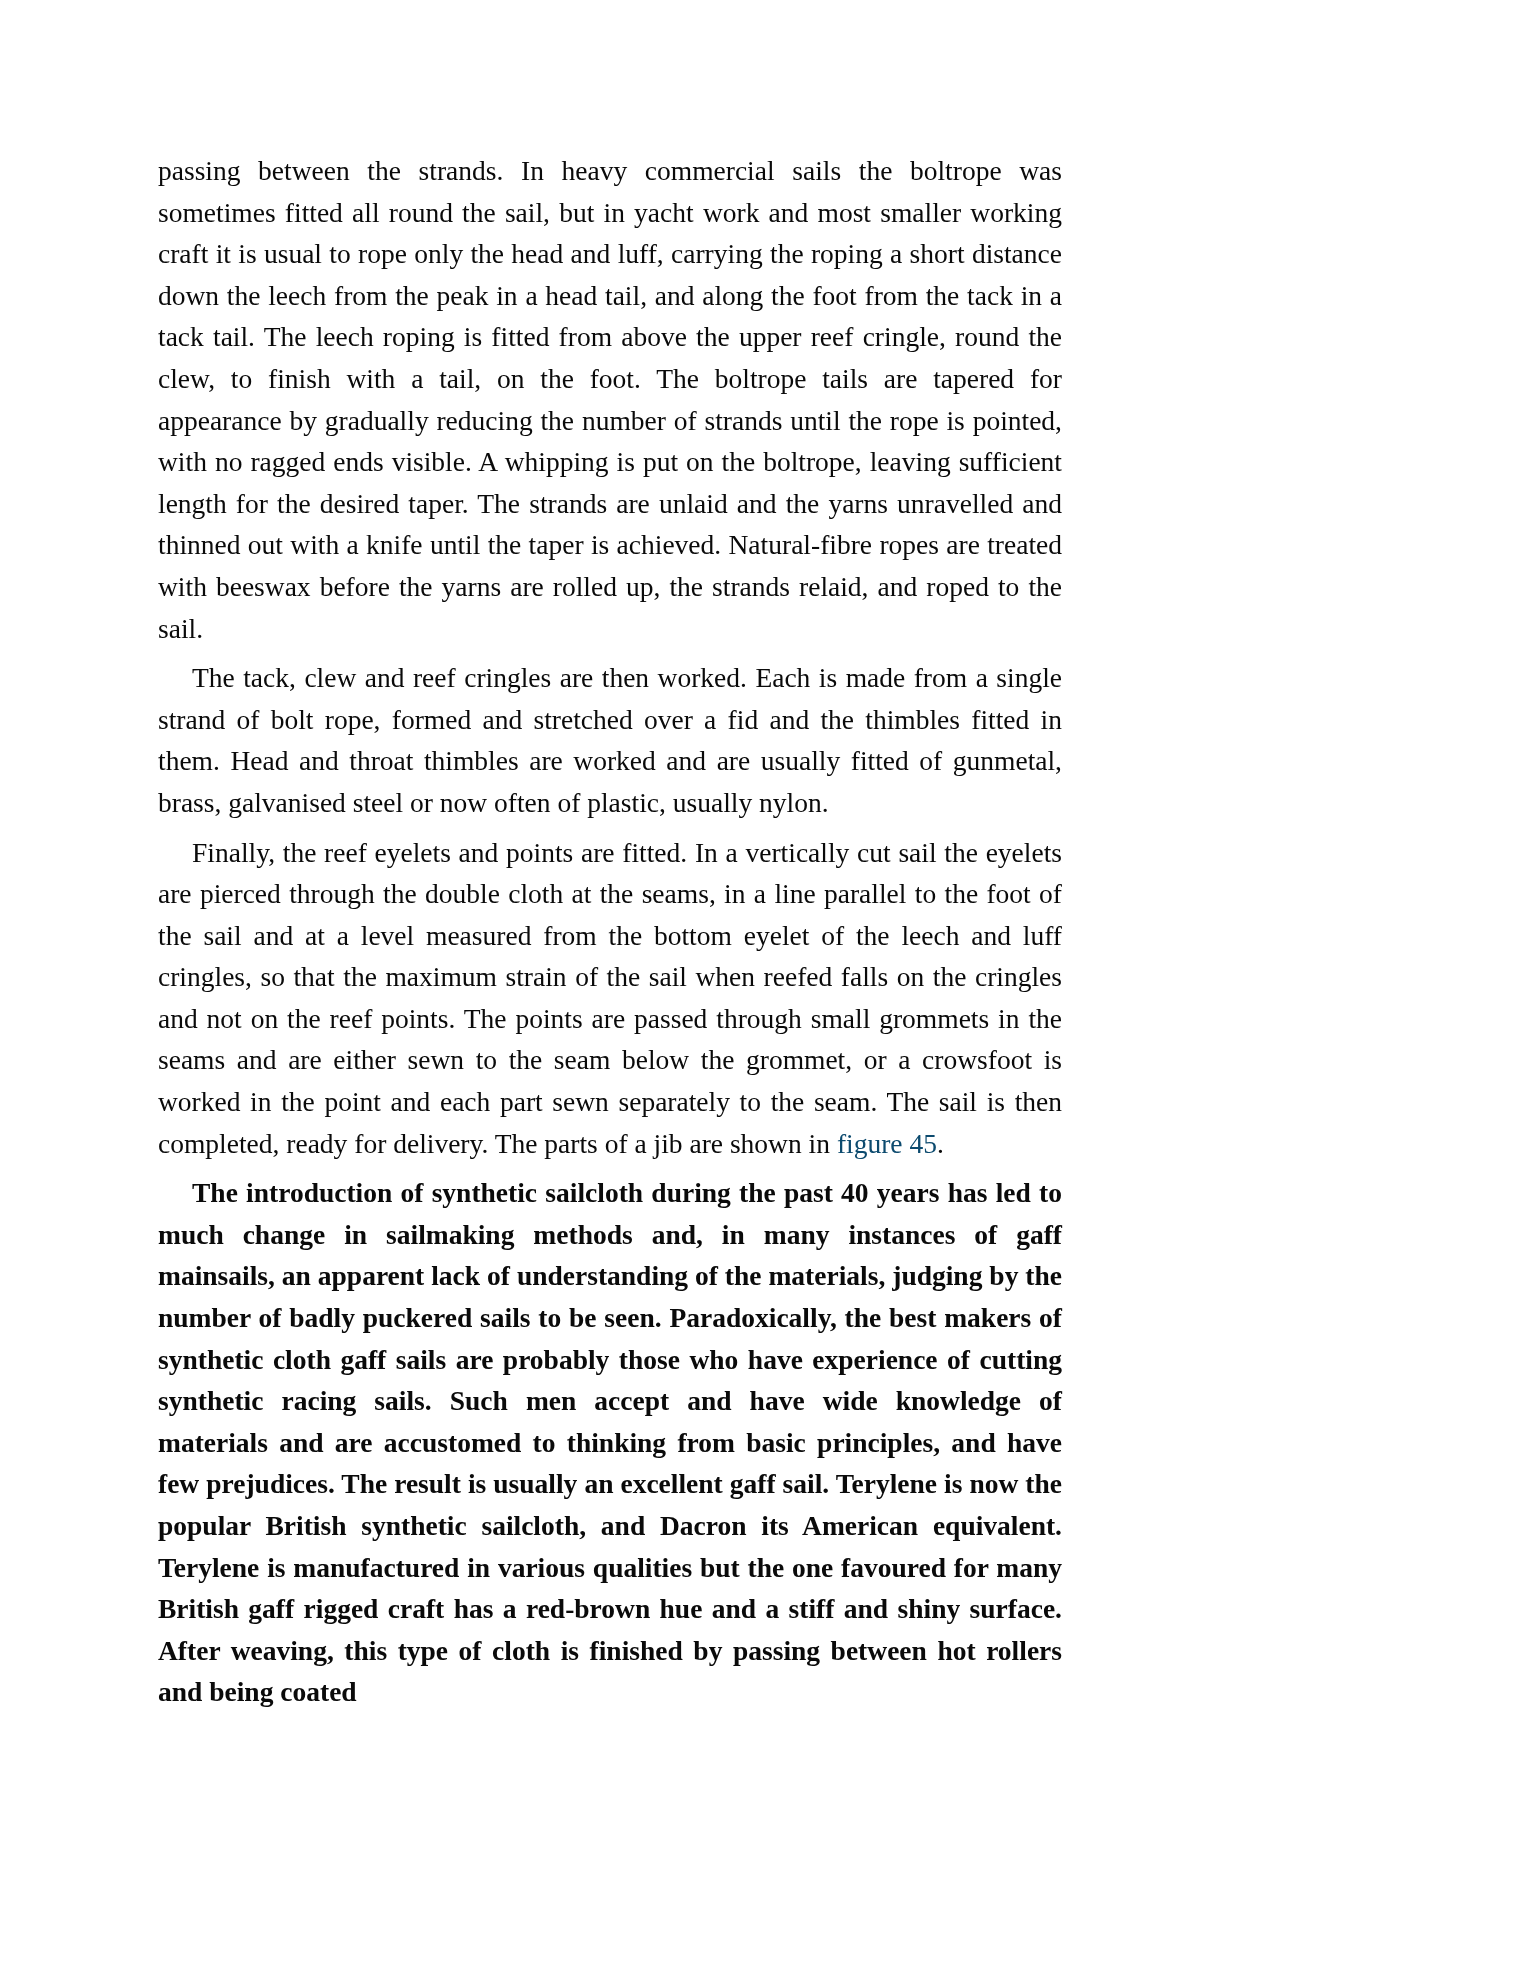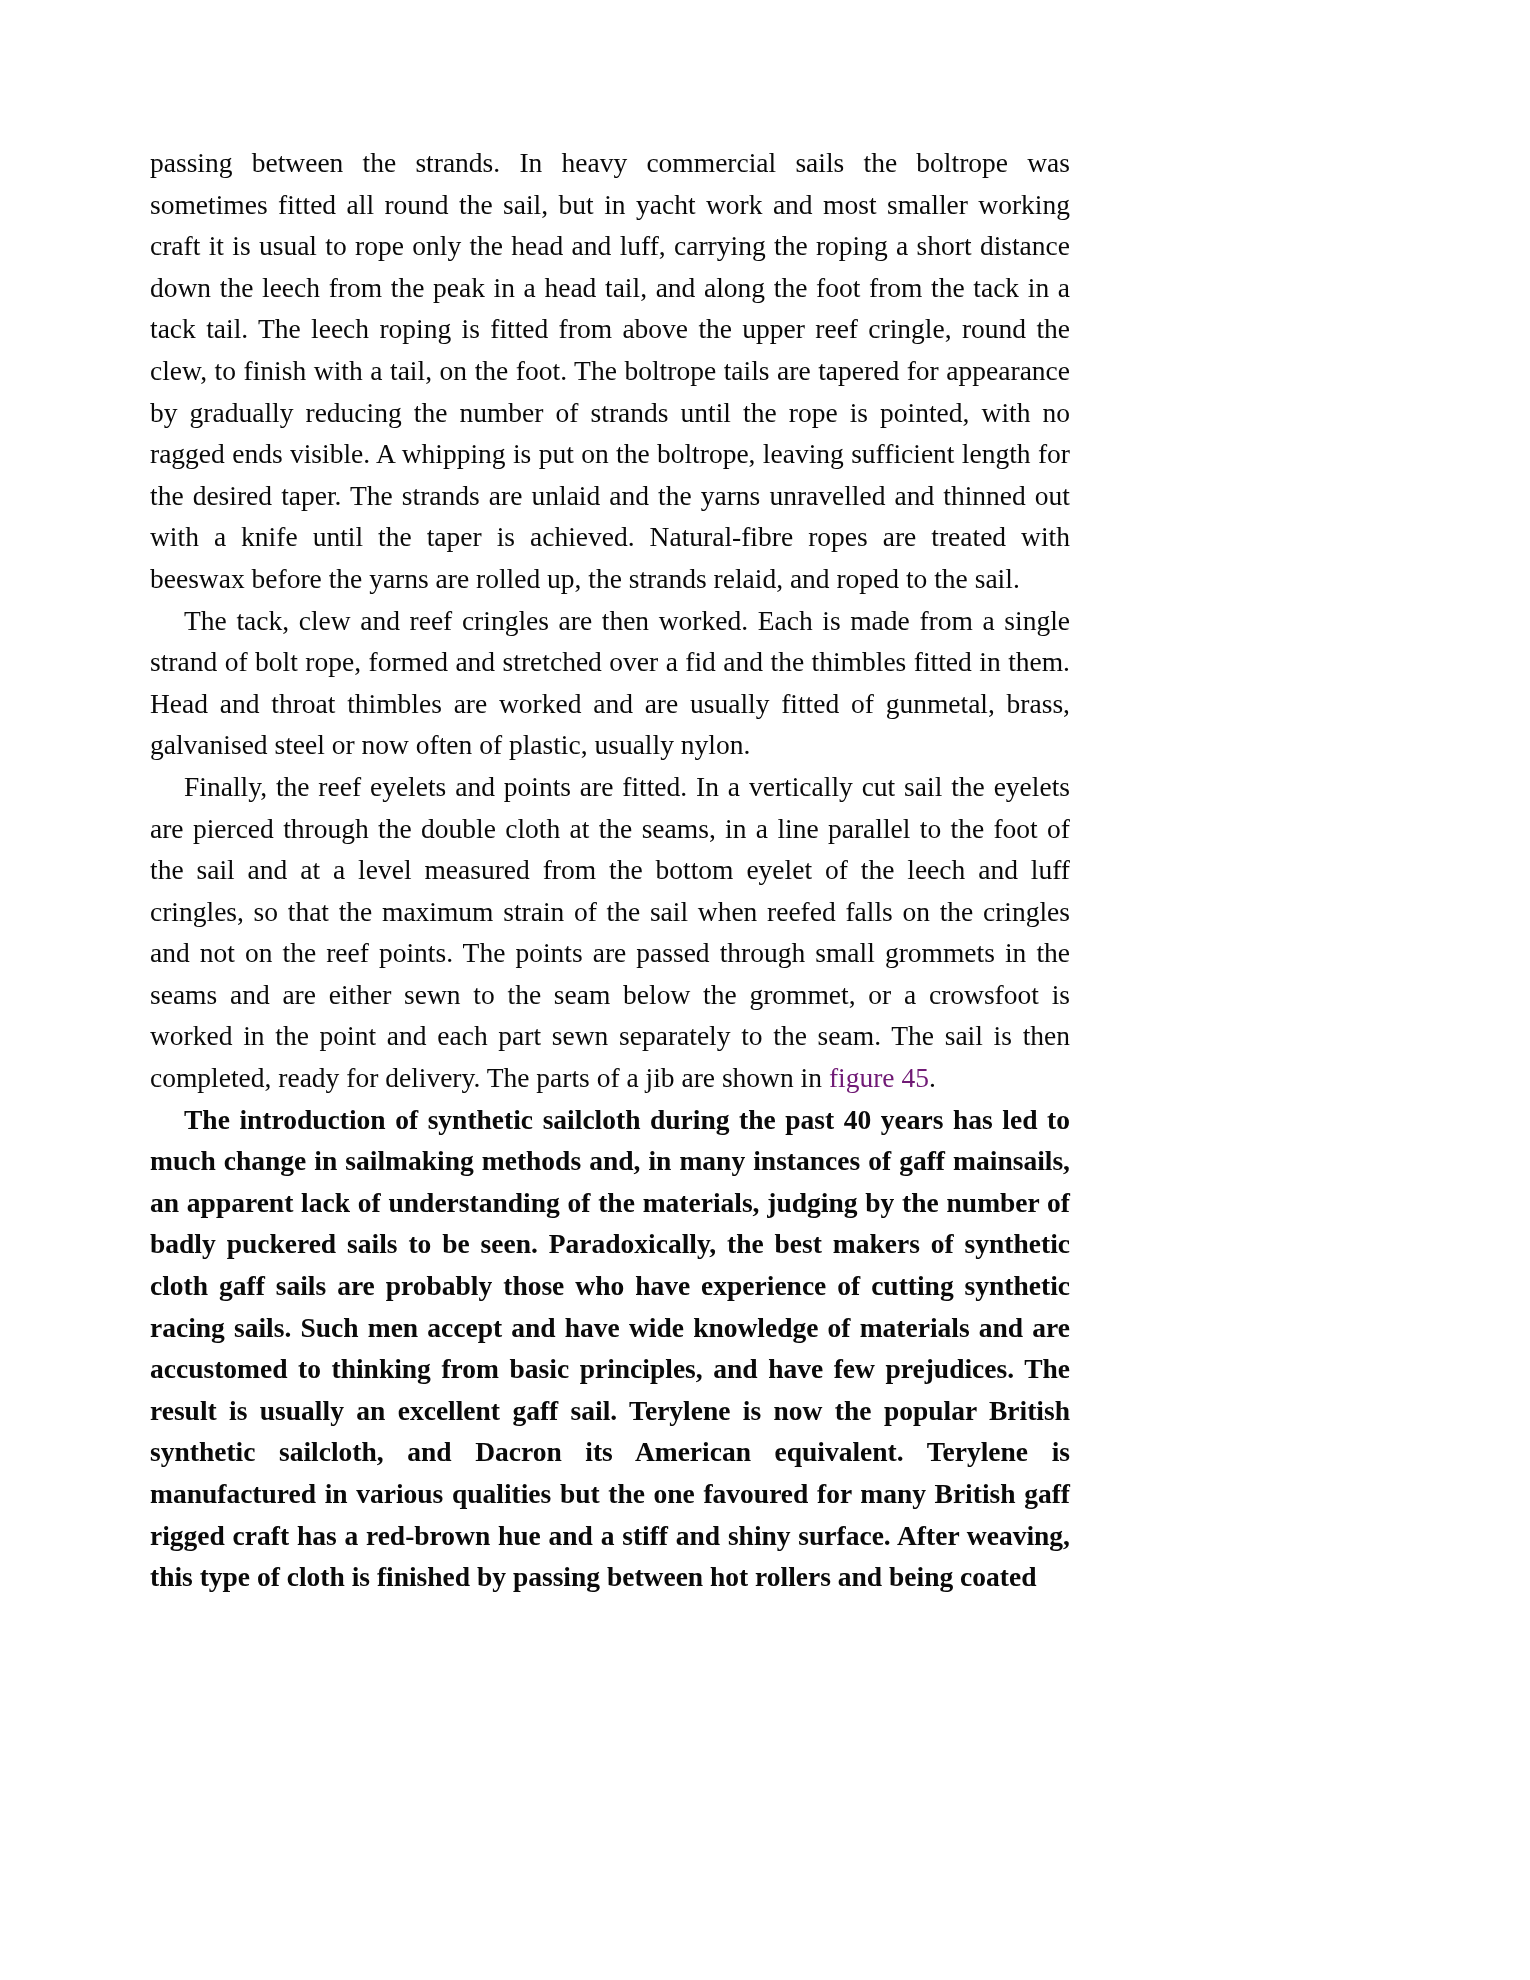--- a/index.html
+++ b/index.html
@@ -21,39 +21,39 @@
     background: #ffffff;
     box-sizing: border-box;
   }
   .text-block {
     position: absolute;
     left: 150px;
     top: 142px;
     width: 920px;
   }
   p.para {
-    margin: 0;
+    margin: 8px;
     padding: 0;
     font-size: 27.5px;
     line-height: 41.6px;
     text-align: justify;
     text-justify: inter-word;
     color: #0a0a0a;
     -webkit-hyphens: none;
     hyphens: none;
   }
   p.para.indent {
     text-indent: 34px;
   }
   p.para:last-child {
     text-align: justify;
     font-weight: bold;
   }
   .figlink {
-    color: #701a75;
+    color: #0c4a6e;
     text-decoration: none;
   }
 </style>
 </head>
 <body>
 
 <div class="page">
   <div class="text-block">
 
     <p class="para">passing between the strands. In heavy commercial sails the boltrope was sometimes fitted all round the sail, but in yacht work and most smaller working craft it is usual to rope only the head and luff, carrying the roping a short distance down the leech from the peak in a head tail, and along the foot from the tack in a tack tail. The leech roping is fitted from above the upper reef cringle, round the clew, to finish with a tail, on the foot. The boltrope tails are tapered for appearance by gradually reducing the number of strands until the rope is pointed, with no ragged ends visible. A whipping is put on the boltrope, leaving sufficient length for the desired taper. The strands are unlaid and the yarns unravelled and thinned out with a knife until the taper is achieved. Natural-fibre ropes are treated with beeswax before the yarns are rolled up, the strands relaid, and roped to the sail.</p>

